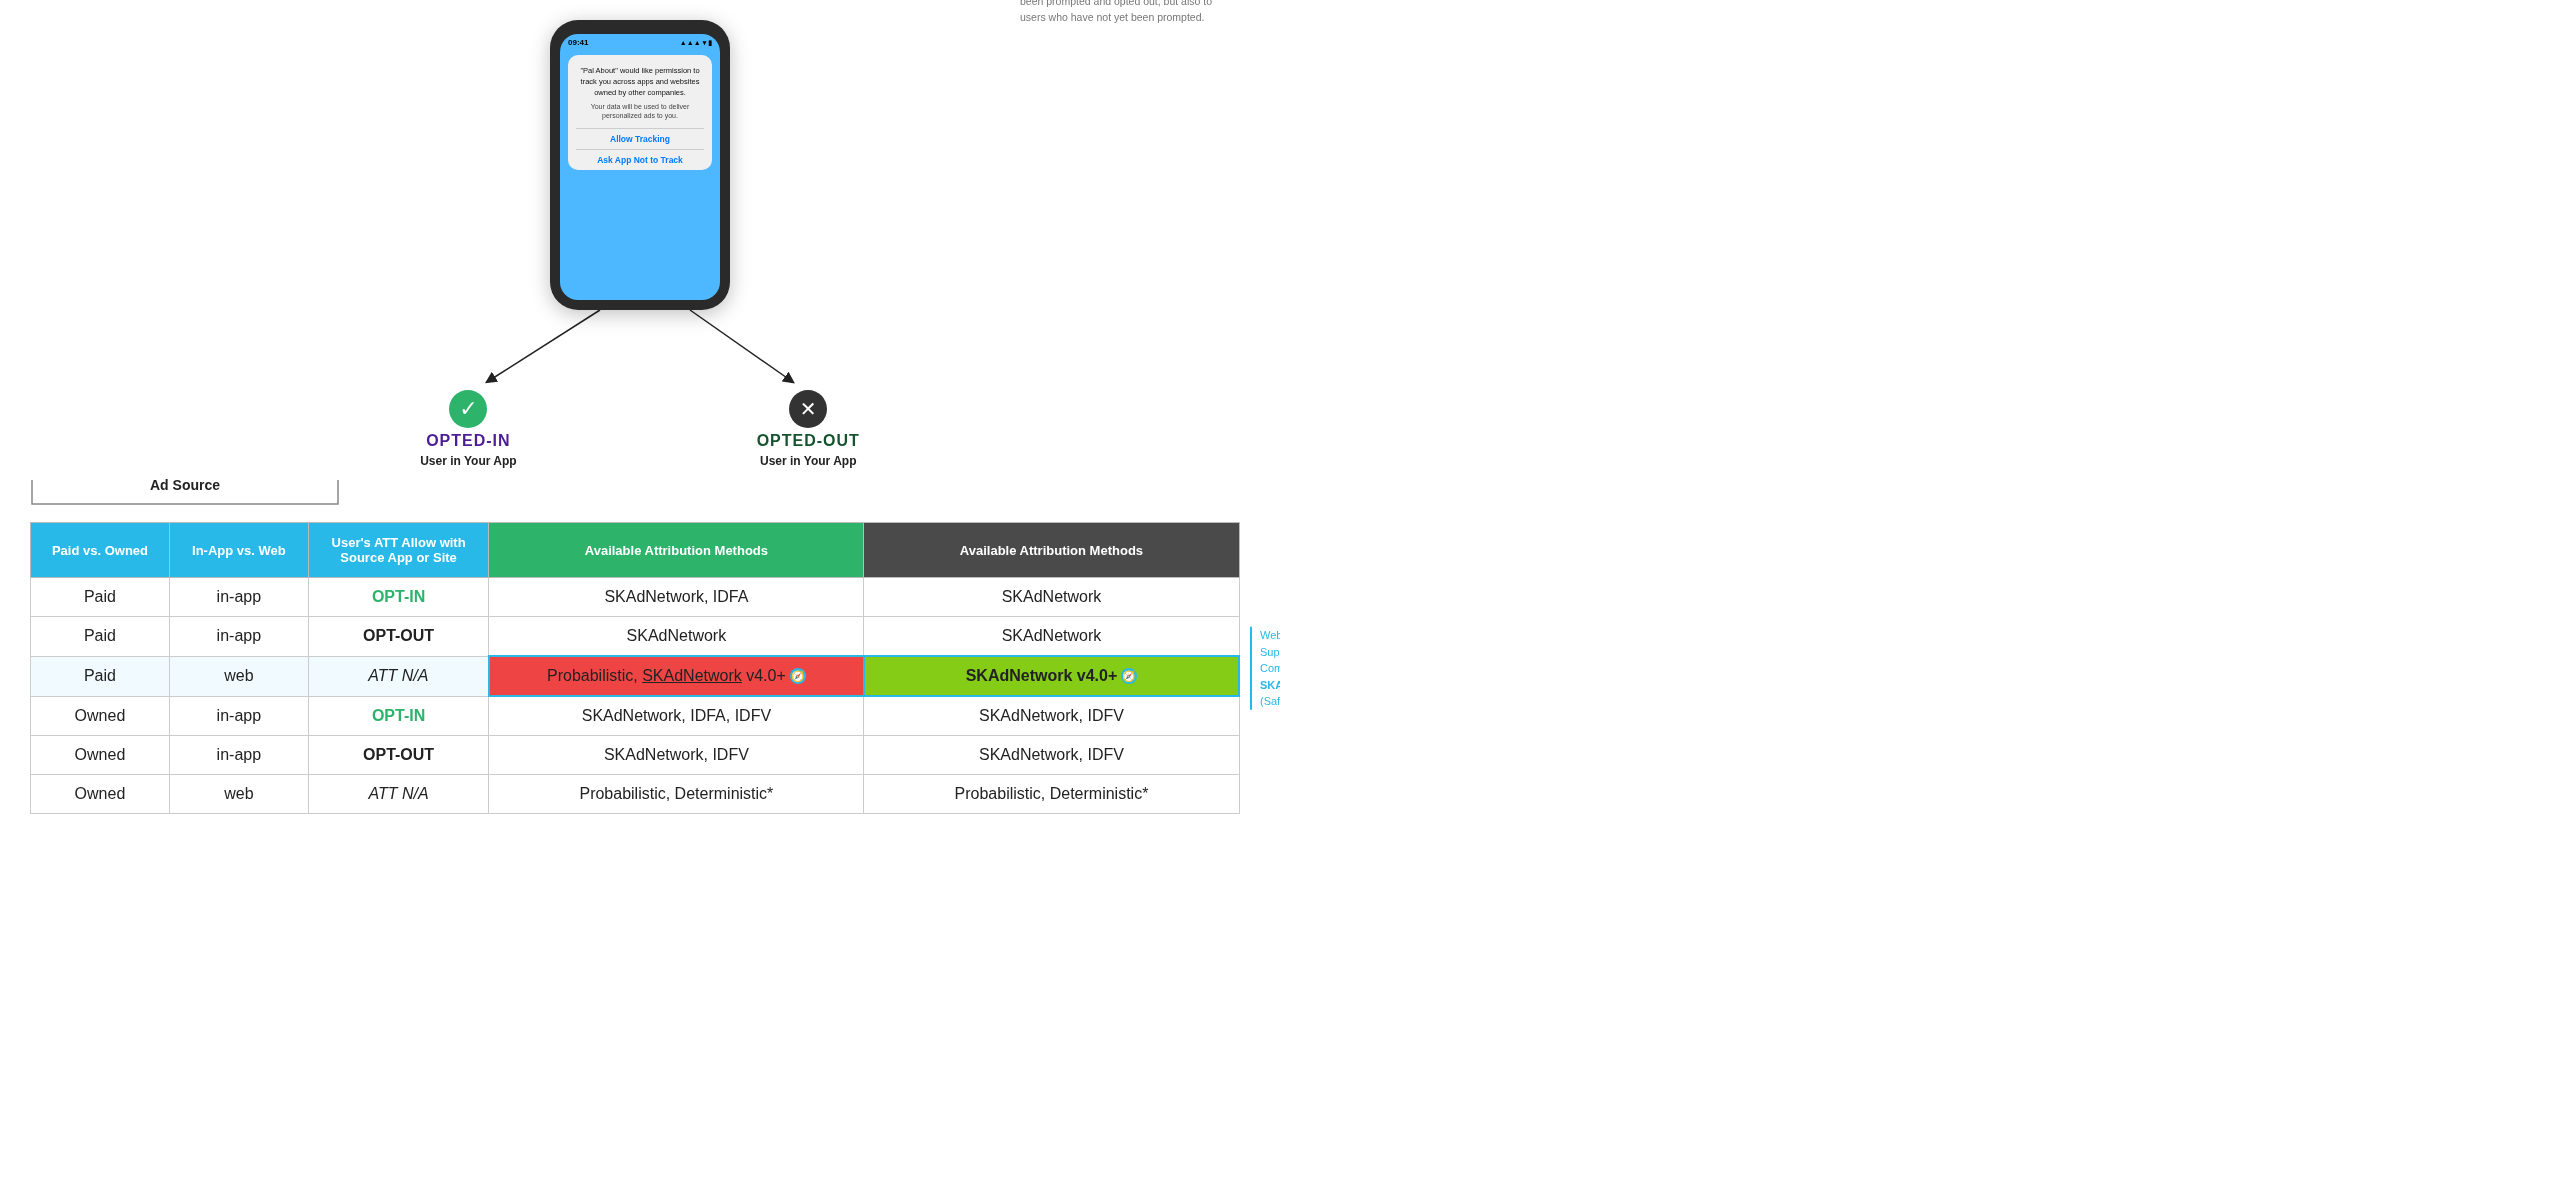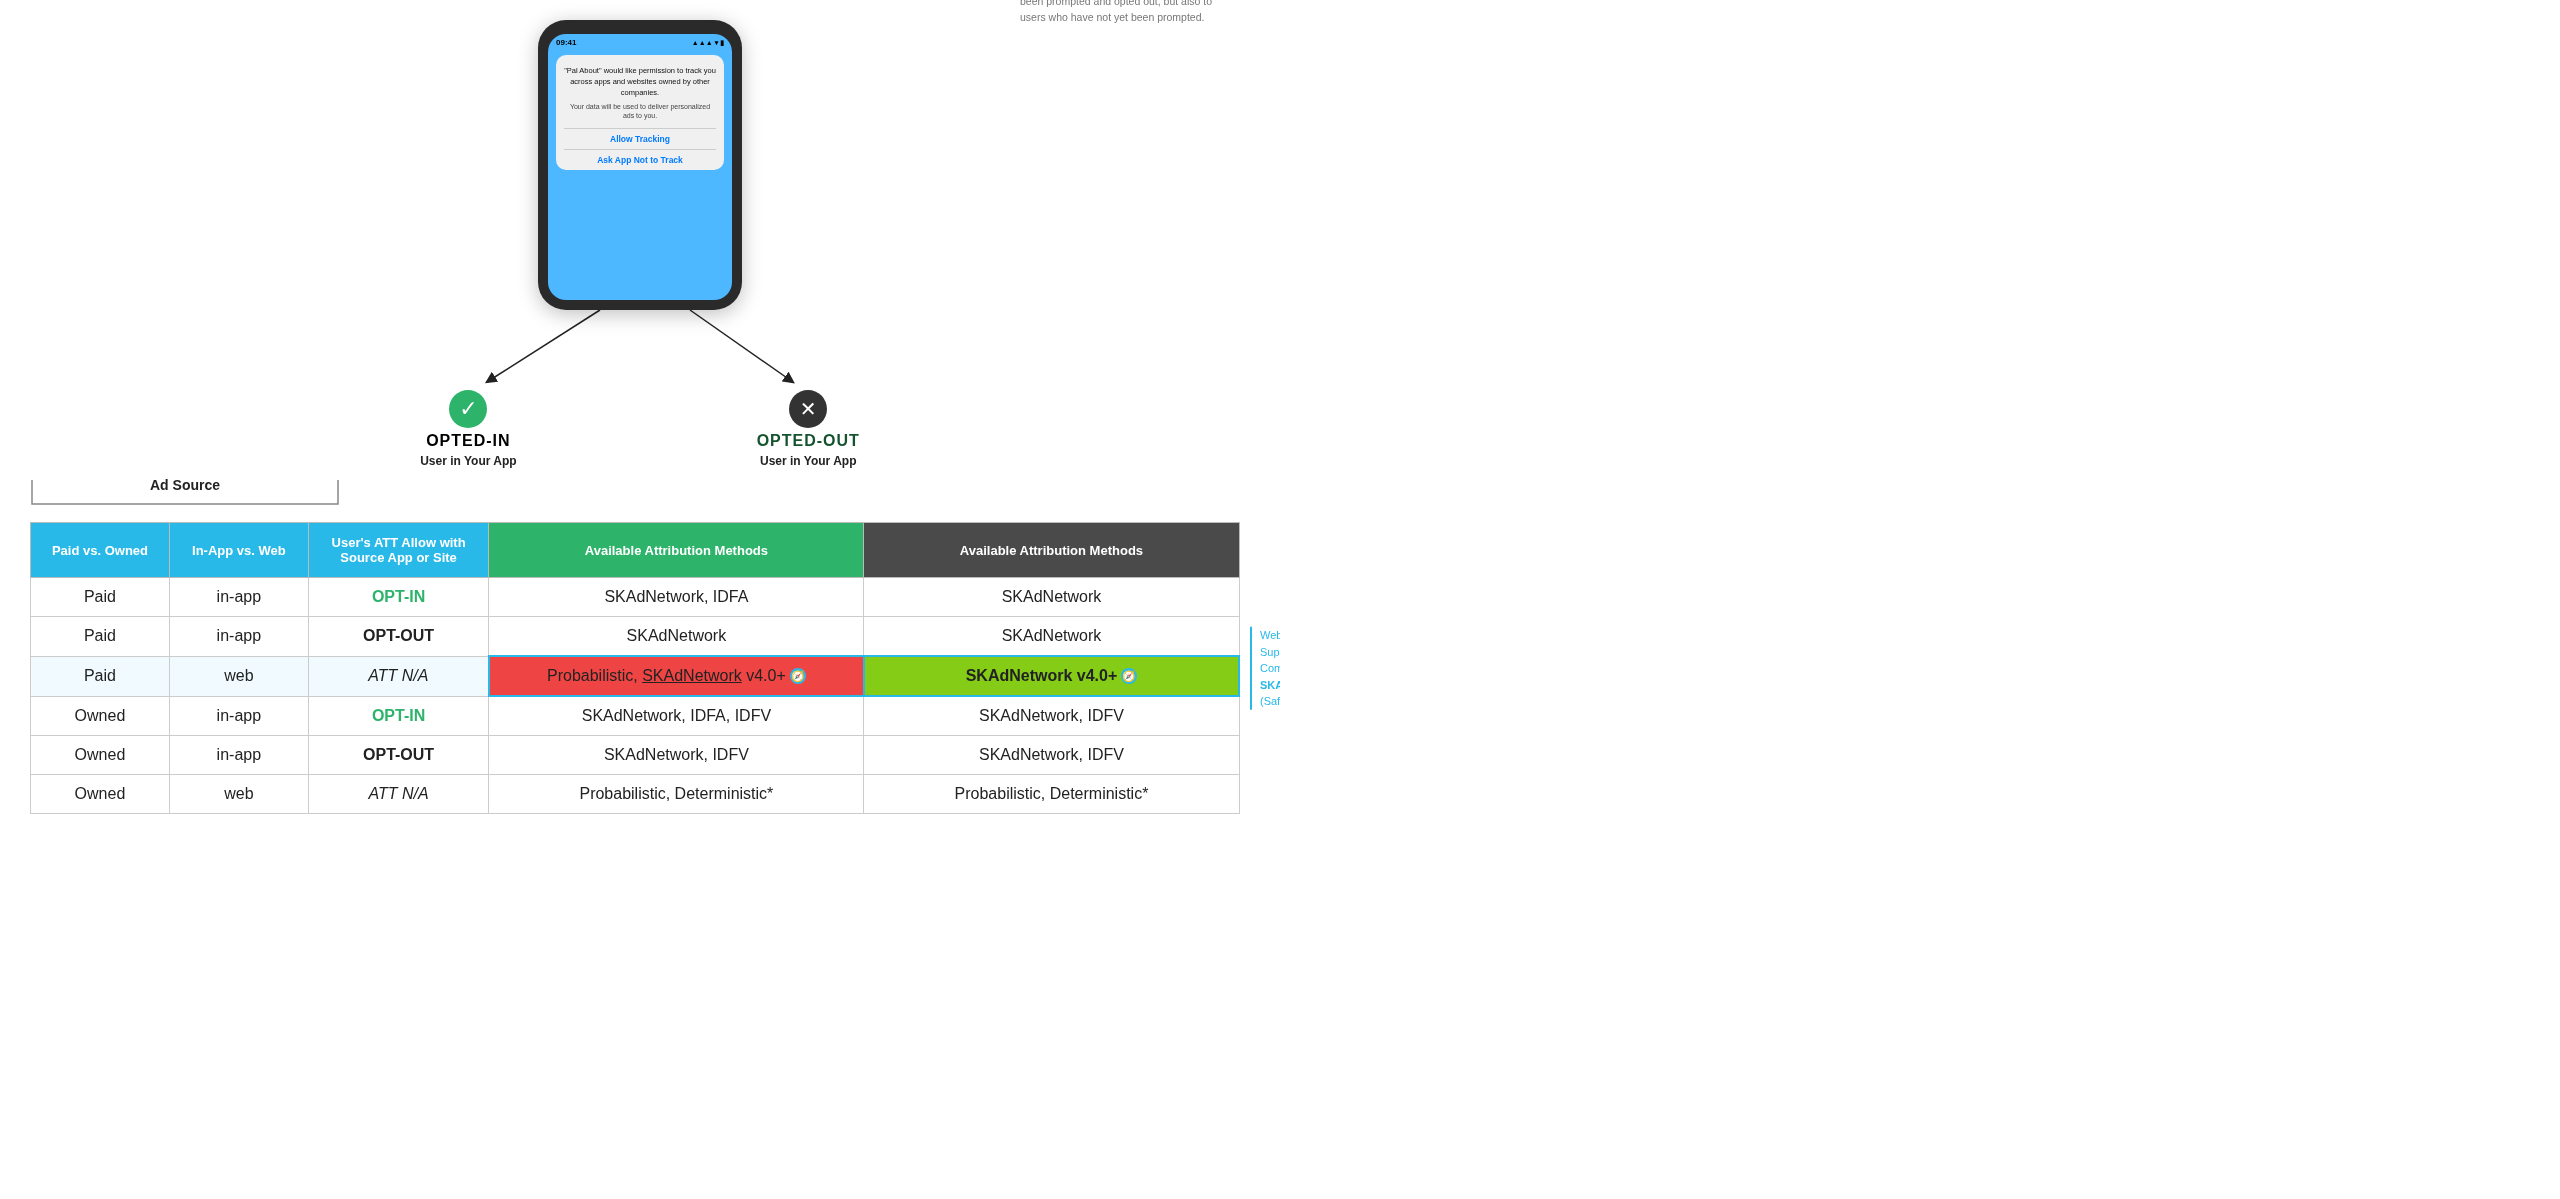--- a/index.html
+++ b/index.html
@@ -6,21 +6,21 @@
     body {
       background: #fff;
       font-family: -apple-system, BlinkMacSystemFont, 'Segoe UI', Arial, sans-serif;
       font-size: 14px;
       color: #222;
       width: 1280px;
       min-height: 600px;
       padding: 20px 30px 40px 30px;
     }
     .phone {
-      width: 204px;
+      width: 180px;
       height: 290px;
       background: #2a2a2a;
       border-radius: 28px;
       padding: 14px 10px 10px 10px;
       position: relative;
       box-shadow: 0 4px 20px rgba(0,0,0,0.25);
     }
     .phone-notch {
       position: absolute;
       top: 0;
@@ -103,21 +103,21 @@
       font-size: 22px; color: #fff;
     }
     .badge-circle-dark {
       width: 38px; height: 38px;
       border-radius: 50%;
       background: #333;
       display: flex; align-items: center; justify-content: center;
       font-size: 20px; color: #fff;
     }
     .badge-label-green {
-      color: #000000;
+      color: #4c1d95;
       font-size: 16px;
       font-weight: 800;
       letter-spacing: 1px;
     }
     .badge-label-dark {
       color: #14532d;
       font-size: 16px;
       font-weight: 800;
       letter-spacing: 1px;
     }

